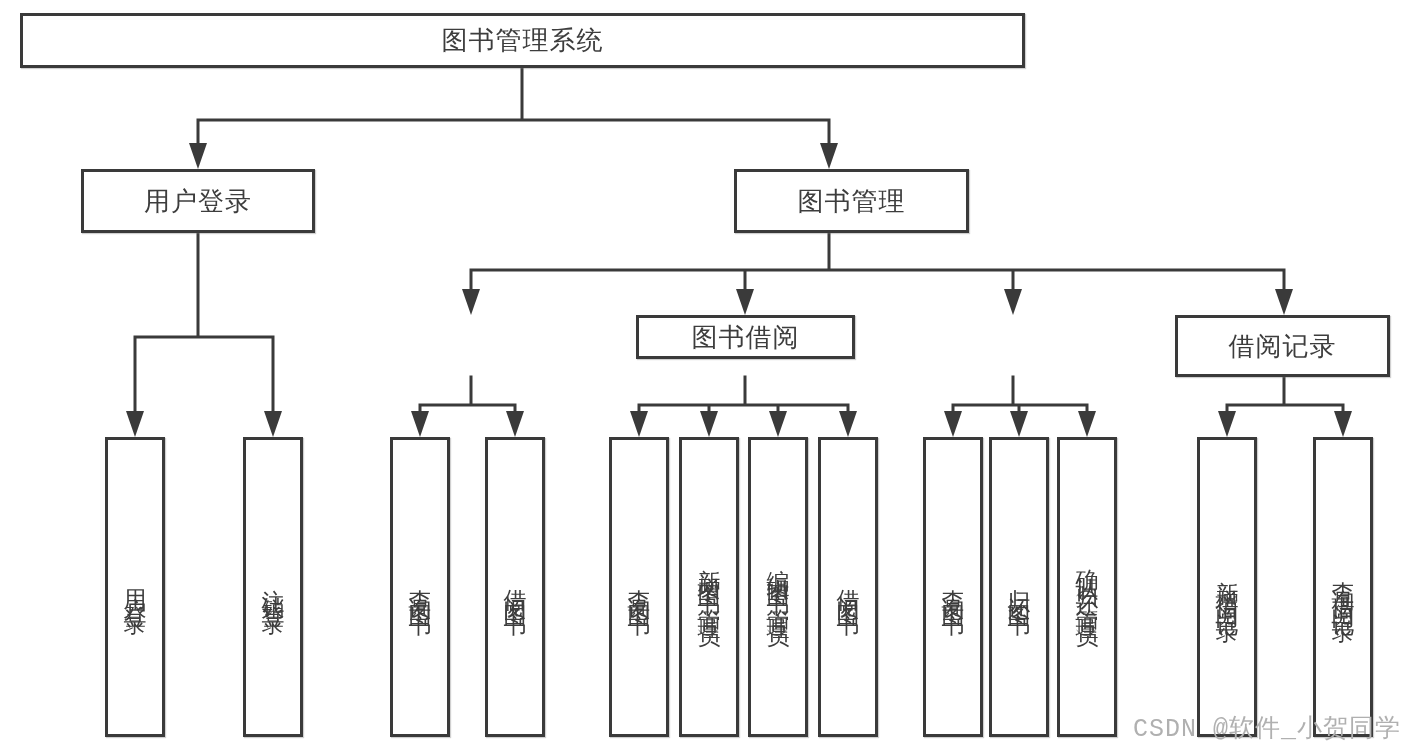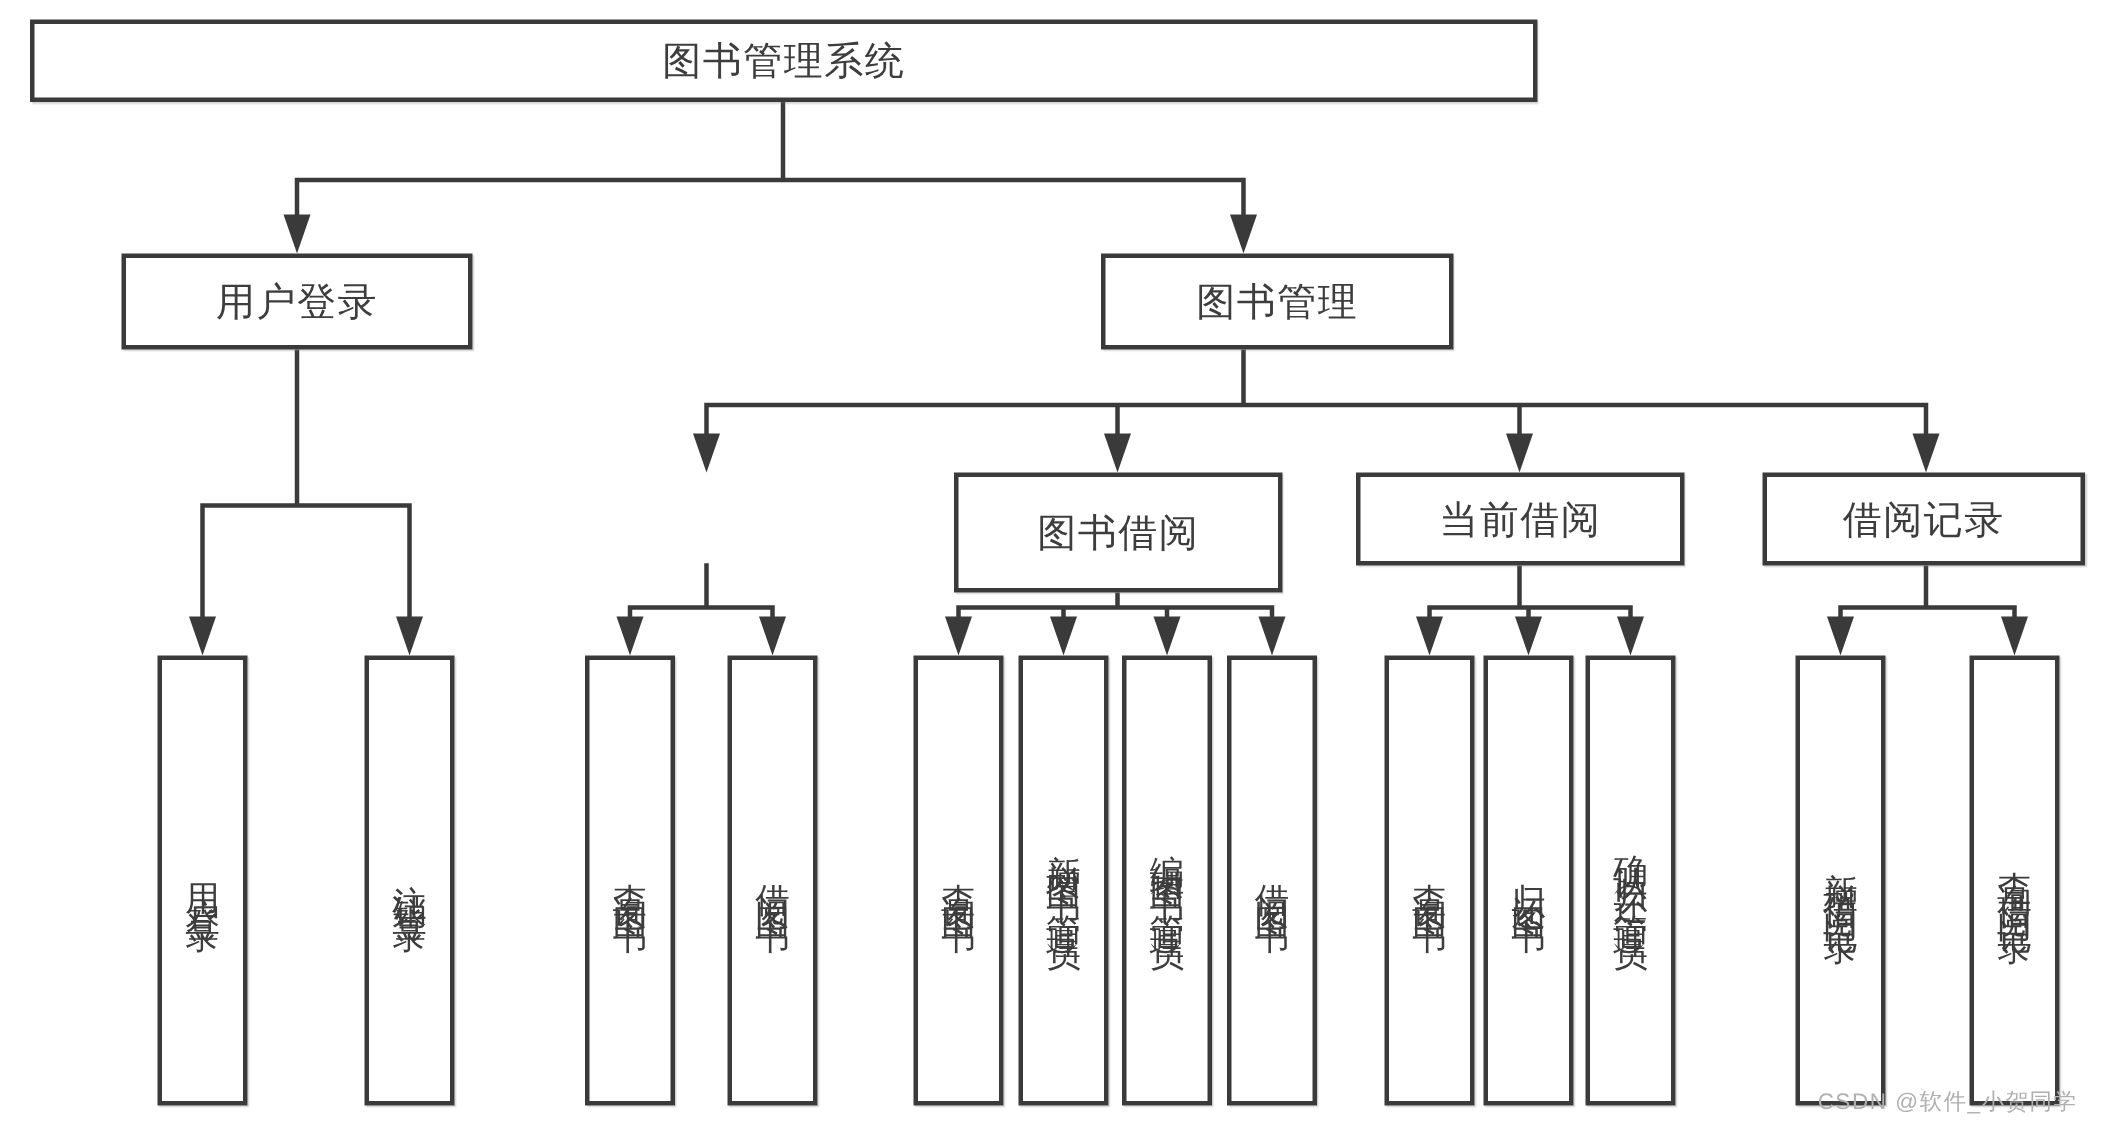--- a/index.html
+++ b/index.html
@@ -55,27 +55,28 @@
     text-orientation: mixed;
     font-size: 23px;
     letter-spacing: 8px;
     line-height: 1;
     white-space: nowrap;
     color: var(--text);
   }
 
   .watermark {
     position: absolute;
-    right: 20px;
+    right: 4px;
     bottom: 3px;
     z-index: 3;
-    font-size: 15px;
+    font-size: 25px;
     color: var(--watermark);
     letter-spacing: 1px;
     white-space: nowrap;
+    font-family: Liberation Mono, monospace;
   }
 </style>
 </head>
 <body>
 
 <div class="canvas">
 
   <svg class="connectors" viewBox="0 0 1405 747" xmlns="http://www.w3.org/2000/svg" aria-hidden="true">
     <g>
       <path d="M522 68 V120 M198 120 H829 M198 120 V151 M829 120 V151"></path>
@@ -117,22 +118,21 @@
       <polygon points="1218,411 1236,411 1227,437"></polygon>
       <polygon points="1334,411 1352,411 1343,437"></polygon>
     </g>
   </svg>
 
   <div class="node h-label" style="left:20px; top:13px; width:1005px; height:55px;">图书管理系统</div>
 
   <div class="node h-label" style="left:81px; top:169px; width:234px; height:64px;">用户登录</div>
   <div class="node h-label" style="left:712px; top:169px; width:235px; height:64px;margin-left:22px;">图书管理</div>
 
-  <div class="node h-label" style="left:636px; top:315px; width:219px; height:80px;">图书借阅</div>
-  <div class="node h-label" style="left:904px; top:315px; width:219px; height:62px;">当前借阅</div>
+  <div class="node h-label" style="left:636px; top:315px; width:219px; height:44px;">图书借阅</div>
   <div class="node h-label" style="left:1175px; top:315px; width:215px; height:62px;">借阅记录</div>
 
   <div class="node leaf" style="left:105px;">
     <span class="v-text">用户登录</span>
   </div>
   <div class="node leaf" style="left:243px;">
     <span class="v-text">注销登录</span>
   </div>
 
   <div class="node leaf" style="left:390px;">

